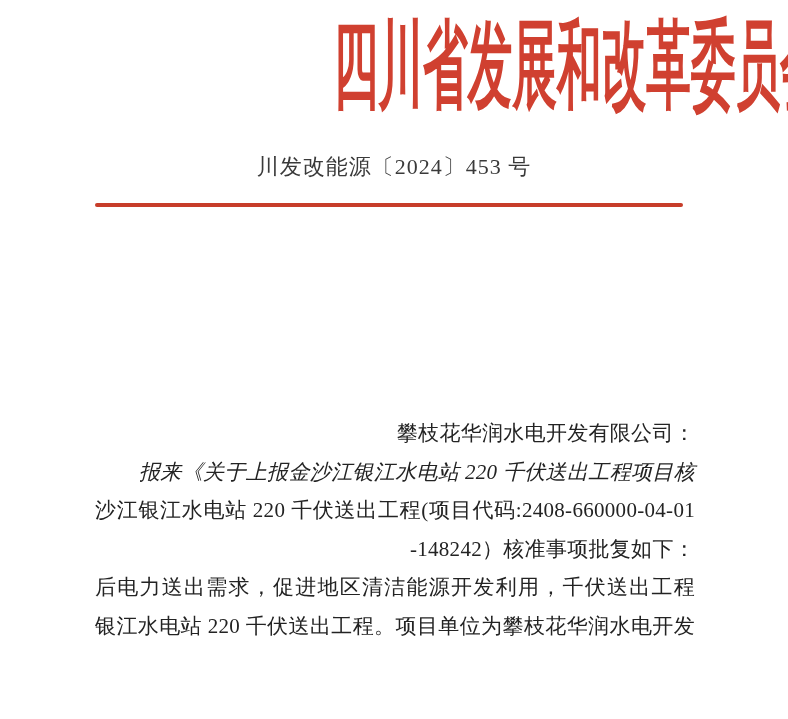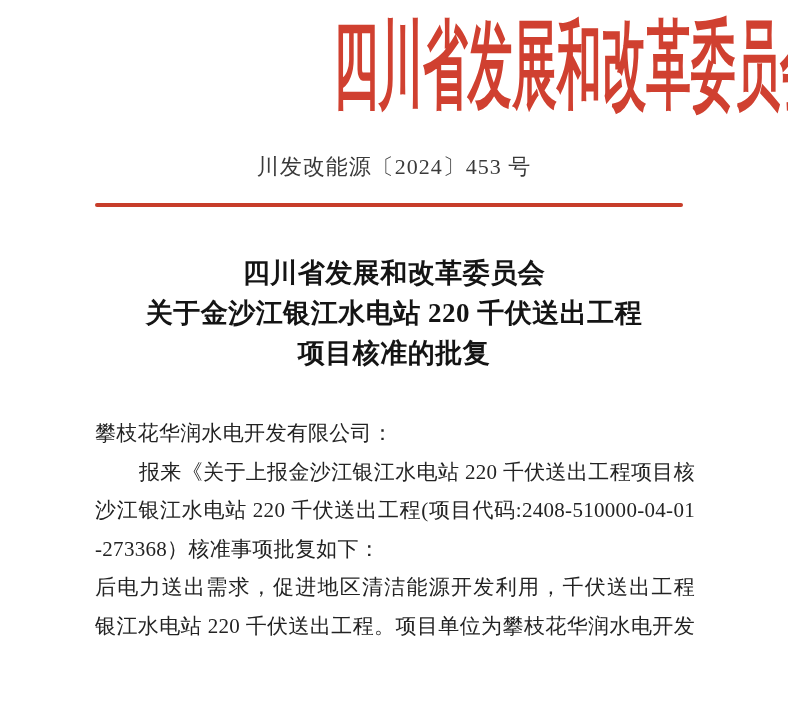--- a/index.html
+++ b/index.html
@@ -41,46 +41,41 @@
   }
   .body-block {
     position: absolute; top: 414px; left: 95px; width: 600px;
     font-size: 21px; color: #232323;
   }
   .line {
     height: 38.5px; line-height: 38.5px;
     overflow: visible; letter-spacing: 0.3px;
   }
   .j   { text-align: justify; text-align-last: justify; }
-  .ind { padding-left: 44px; }
-  .left { text-align: left; }
+  .ind { padding-left: 44px; font-style: italic; }
+  .left { text-align: right; }
 </style>
 </head>
 <body>
 
 <div class="page">
 
   <div class="banner-wrap">
     <span class="banner">四川省发展和改革委员会文件</span>
   </div>
 
   <div class="doc-number">川发改能源〔2024〕453 号</div>
 
   <div class="red-line"></div>
 
-  <div class="doc-title">
-    <div>四川省发展和改革委员会</div>
-    <div>关于金沙江银江水电站 220 千伏送出工程</div>
-    <div>项目核准的批复</div>
-  </div>
 
   <div class="body-block">
     <div class="line left">攀枝花华润水电开发有限公司：</div>
 
     <div class="line j ind">报来《关于上报金沙江银江水电站 220 千伏送出工程项目核</div>
-    <div class="line j">沙江银江水电站 220 千伏送出工程(项目代码:2408-510000-04-01</div>
-    <div class="line left">-273368）核准事项批复如下：</div>
+    <div class="line j">沙江银江水电站 220 千伏送出工程(项目代码:2408-660000-04-01</div>
+    <div class="line left">-148242）核准事项批复如下：</div>
 
     <div class="line j">后电力送出需求，促进地区清洁能源开发利用，千伏送出工程</div>
     <div class="line j">银江水电站 220 千伏送出工程。项目单位为攀枝花华润水电开发</div>
   </div>
 
 </div>
 
 </body></html>

